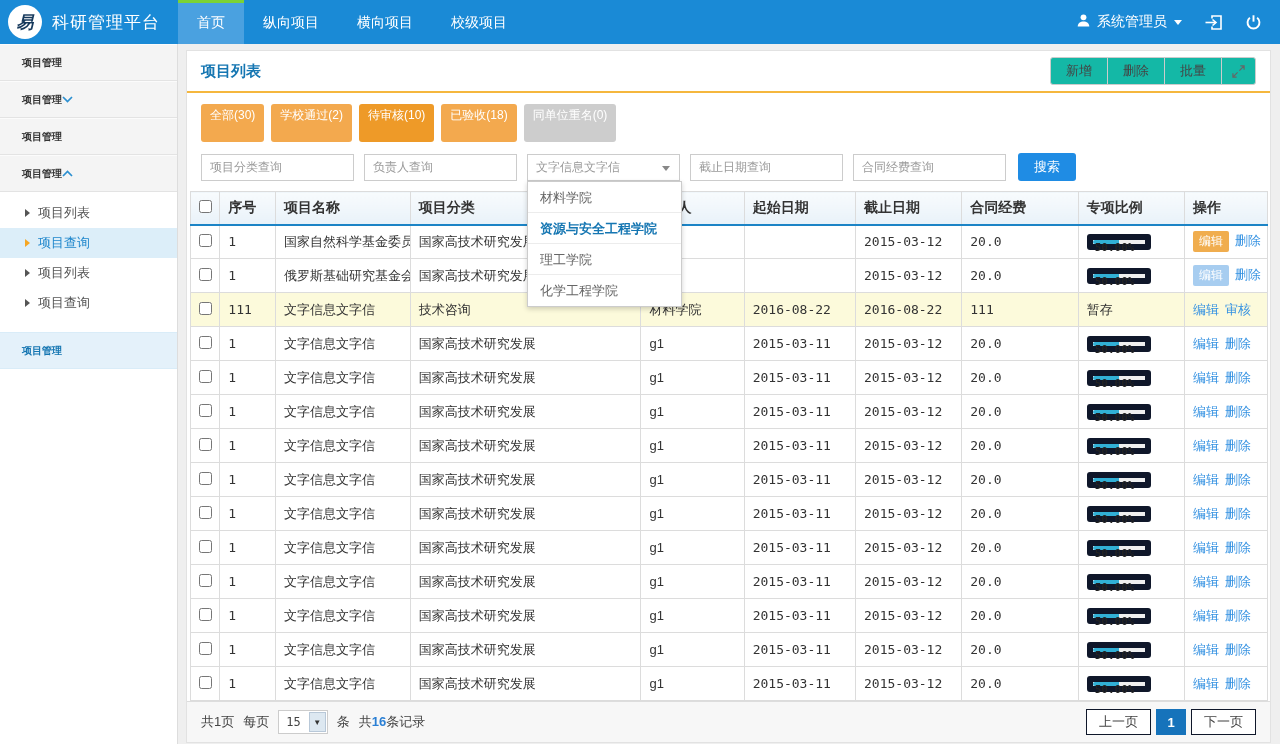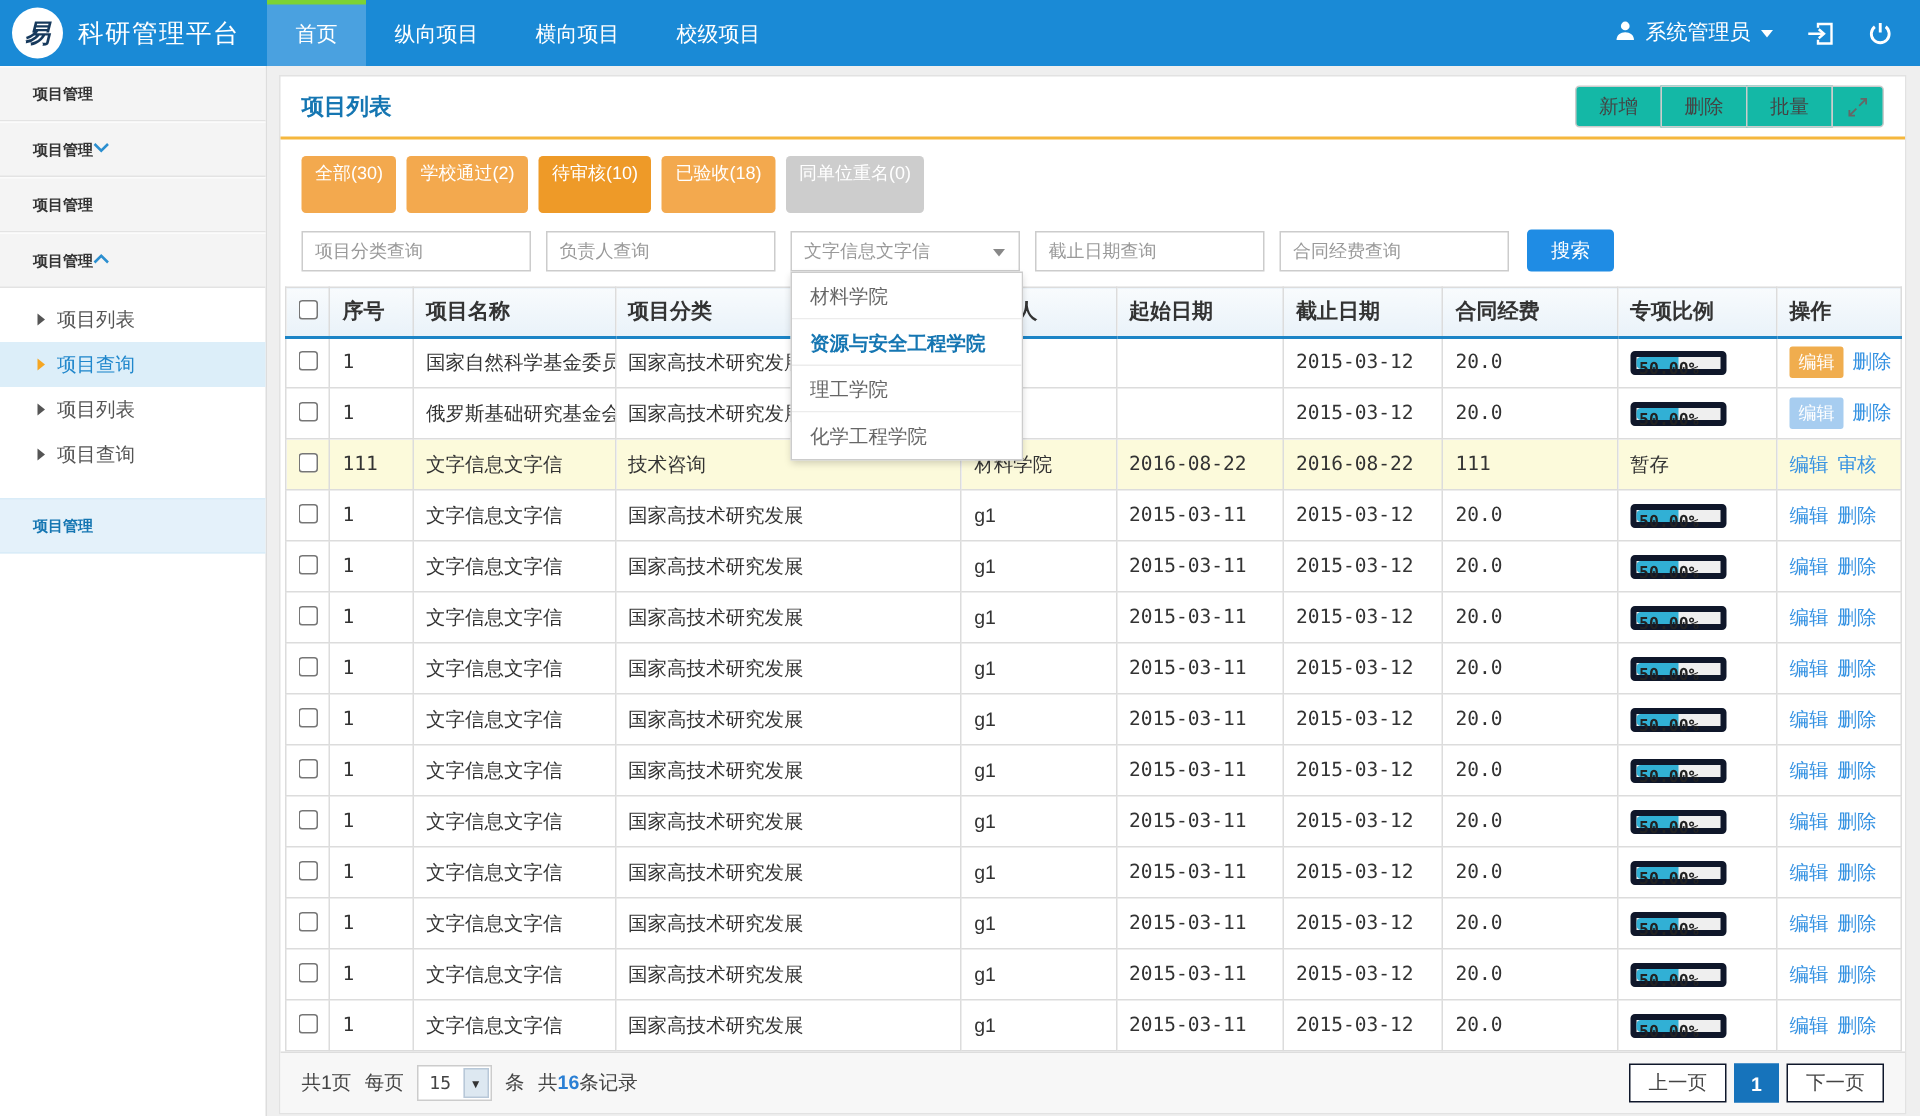--- a/index.html
+++ b/index.html
@@ -72,21 +72,21 @@
   .grid th:nth-child(4){width:228px}.grid th:nth-child(5){width:102px}.grid th:nth-child(6){width:110px}
   .grid th:nth-child(7){width:105px}.grid th:nth-child(8){width:115px}.grid th:nth-child(9){width:105px}
   .grid th:nth-child(10){width:82px}
   .num { font-family:"DejaVu Sans Mono","Liberation Mono",monospace; font-size:12px; }
   .link-cell { color:#3592e2; cursor:pointer; }
   .op-link { color:#3592e2; text-decoration:none; margin-right:6px; cursor:pointer; }
   .op-btn { display:inline-block; padding:2px 6px; border-radius:2px; color:#fff; font-size:12px; margin-right:6px; cursor:pointer; }
   .op-btn.orange { background:#f0ad4e; }
   .op-btn.blue { background:#a7cdf0; }
 
-  .pbar { position:relative; width:64px; height:16px; background:#efefef; border:4px solid #0f172a; border-radius:3px; }
+  .pbar { position:relative; width:64px; height:16px; background:#efefef; border:6px solid #0f172a; border-radius:3px; }
   .pbar-fill { position:absolute; left:0; top:0; bottom:0; background:#31b0d5; border-radius:3px 0 0 3px; }
   .pbar-label { position:absolute; left:2px; top:0; line-height:15px; font-size:11px; font-weight:bold; color:#222; font-family:"DejaVu Sans Mono","Liberation Mono",monospace; }
 
   
   .panel-foot { height:41px; display:flex; align-items:center; justify-content:space-between; padding:15px 14px; background:#f7f7f7; border-top:1px solid #ddd; font-size:13px; color:#444; }
   .foot-left { display:flex; align-items:center; gap:9px; }
   .pp-select { display:inline-flex; align-items:center; border:1px solid #ccc; background:#fff; height:24px; cursor:pointer; }
   .pp-value { padding:0 7px; font-size:12px; min-width:26px; text-align:center; font-family:"DejaVu Sans Mono","Liberation Mono",monospace; }
   .pp-btn { width:17px; height:20px; background:#dde8f1; border:1px solid #b8c8d8; display:flex; align-items:center; justify-content:center; font-size:8px; color:#333; margin:1px; }
   .records b { color:#2a7fd4; }

